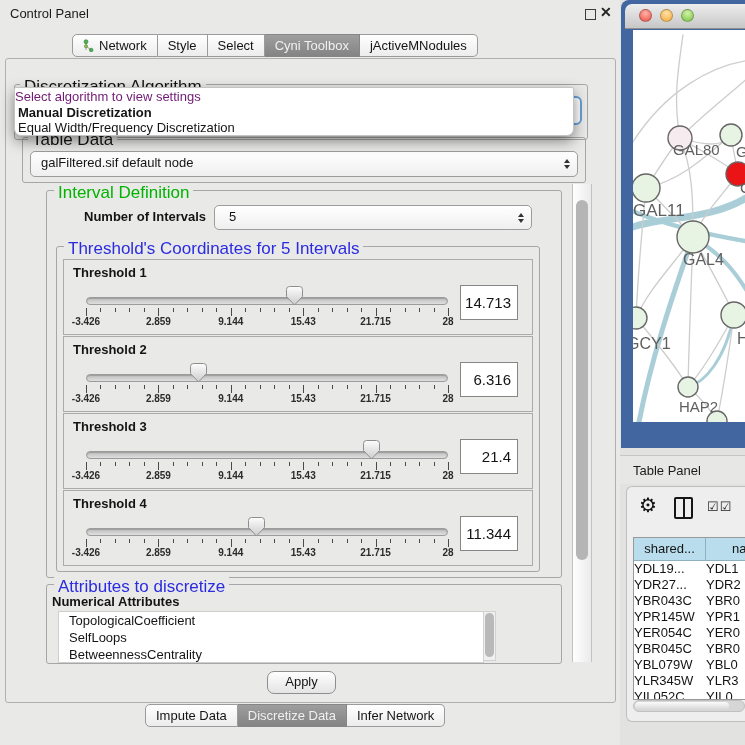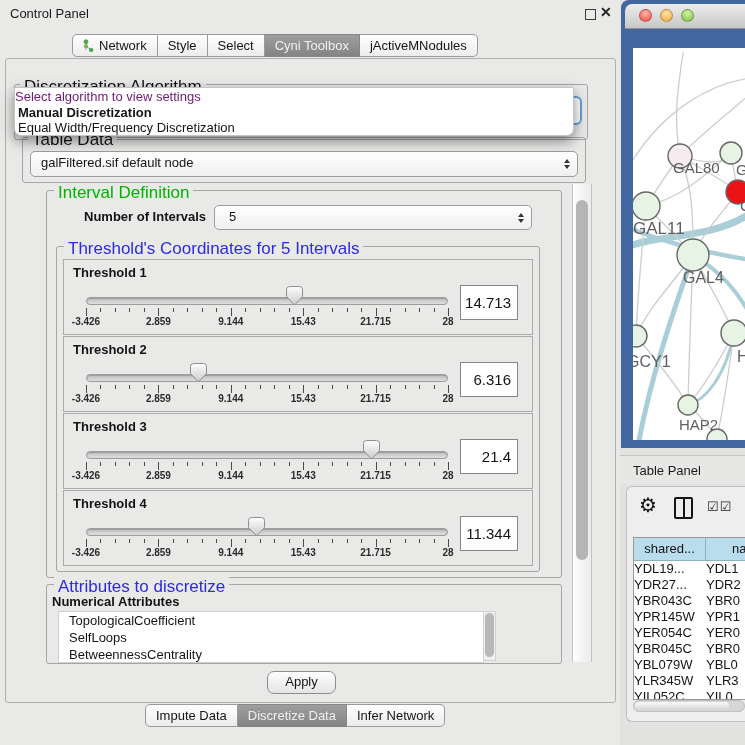--- a/index.html
+++ b/index.html
@@ -88,21 +88,21 @@
 
   
   #right-bg{left:620px;top:0;width:125px;height:745px;background:#e2e2e1;}
   #net-window{left:621px;top:0;width:124px;height:448px;background:#4166a0;border-top-left-radius:8px;}
   #net-titlebar{left:625px;top:4px;width:120px;height:24px;background:linear-gradient(#ededed,#c7c7c7);
                 border-top-left-radius:7px;border-bottom:1px solid #8f8f8f;}
   .light{position:absolute;top:5px;width:13px;height:13px;border-radius:50%;border:1px solid rgba(0,0,0,.25);box-sizing:border-box;}
   #light-red{left:14px;background:radial-gradient(circle at 50% 30%,#ffb4ab,#ea4e42);}
   #light-yellow{left:35px;background:radial-gradient(circle at 50% 30%,#ffe2a8,#f2a83a);}
   #light-green{left:56px;background:radial-gradient(circle at 50% 30%,#d2f3a8,#77c043);}
-  #net-canvas{left:633px;top:48px;width:112px;height:392px;background:#fff;overflow:hidden;}
+  #net-canvas{left:633px;top:30px;width:112px;height:392px;background:#fff;overflow:hidden;}
 
   #table-panel-bar{left:620px;top:455px;width:125px;height:28px;background:#e7e7e6;border-top:1px solid #c6c6c6;}
   #tp-title{left:13px;top:7px;font-size:13px;color:#1b1b1b;position:absolute;}
   #table-body{left:626px;top:486px;width:119px;height:236px;background:#eeeeee;border:1px solid #bfbfbf;
               border-right:none;border-radius:6px 0 0 6px;box-sizing:border-box;}
   #gear-icon{position:absolute;left:12px;top:6px;font-size:20px;color:#111;}
   #split-icon{position:absolute;left:47px;top:10px;width:15px;height:18px;border:2px solid #151515;border-radius:2px;}
   #split-icon::after{content:"";position:absolute;left:50%;top:0;bottom:0;width:2px;margin-left:-1px;background:#151515;}
   #check-icons{position:absolute;left:80px;top:12px;font-size:13px;letter-spacing:1px;color:#222;}
   #net-table{position:absolute;left:6px;top:50px;width:113px;height:163px;background:#fff;border:1px solid #999;

